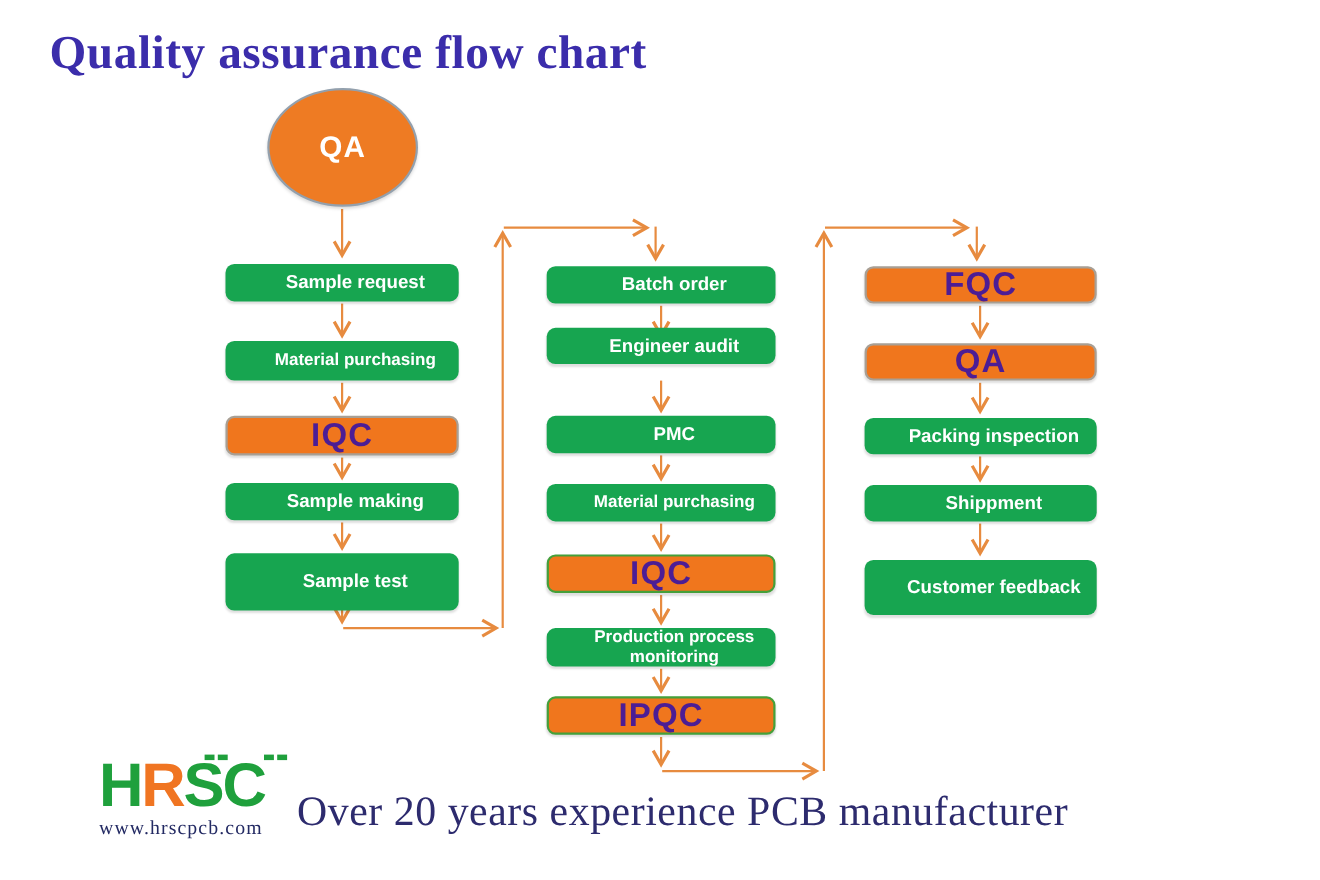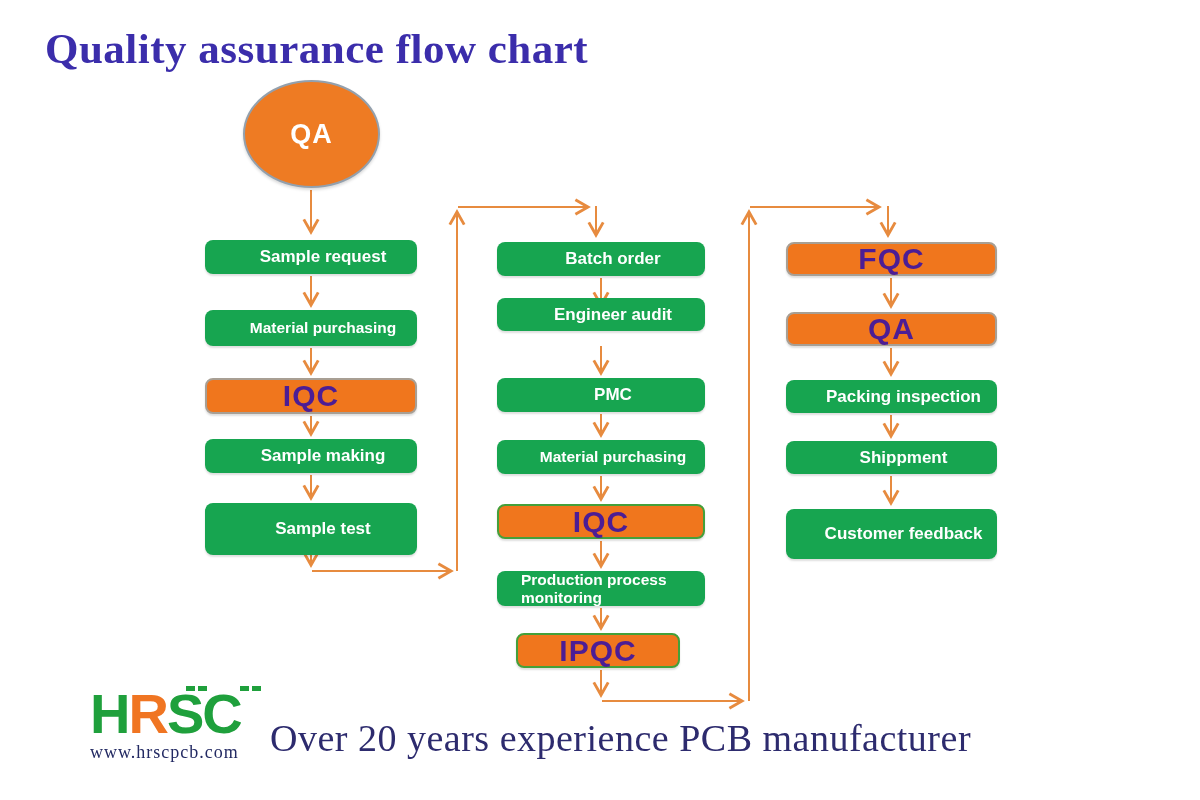--- a/index.html
+++ b/index.html
@@ -3,21 +3,21 @@
 <meta charset="utf-8">
 <style>
   html,body{margin:0;padding:0;background:#fff;}
   .stage{position:relative;width:1200px;height:800px;background:#ffffff;overflow:hidden;
          font-family:"Liberation Sans",sans-serif;}
   .page-title{position:absolute;left:45px;top:24px;margin:0;
               font-family:"Liberation Serif",serif;font-weight:700;
               font-size:43px;color:#3b2dab;letter-spacing:0.5px;}
   .arrow-layer{position:absolute;left:0;top:0;width:1200px;height:800px;z-index:1;}
   .node{position:absolute;z-index:2;display:flex;align-items:center;justify-content:center;
-        border-radius:8px;color:#ffffff;font-weight:700;text-align:left;box-sizing:border-box;}
+        border-radius:8px;color:#ffffff;font-weight:700;text-align:center;box-sizing:border-box;}
   .green{background:#17a550;font-size:17px;box-shadow:0 2px 2px rgba(0,0,0,0.13);padding-left:24px;}
   .small2{font-size:15.5px;line-height:1.1;}
   .orange-big{background:#f0761d;font-size:30px;color:#4c1d95;letter-spacing:1px;
               box-shadow:0 2px 2px rgba(0,0,0,0.13);}
   .gray-border{border:2px solid #a89f94;}
   .green-border{border:2px solid #44a03a;}
   .ellipse{background:#ee7b23;border:2px solid #93a0ad;border-radius:50%;
            font-size:27px;color:#fff;letter-spacing:1px;box-shadow:0 2px 3px rgba(0,0,0,0.15);}
   .logo{position:absolute;left:62px;top:688px;z-index:2;margin-left:28px;}
   .logo-word{position:relative;font-weight:800;font-size:56px;line-height:52px;
@@ -87,21 +87,21 @@
   <div class="node orange-big gray-border" style="left:205px;top:378px;width:212px;height:36px;">IQC</div>
   <div class="node green" style="left:205px;top:439px;width:212px;height:34px;">Sample making</div>
   <div class="node green" style="left:205px;top:503px;width:212px;height:52px;">Sample test</div>
 
   <div class="node green" style="left:497px;top:242px;width:208px;height:34px;">Batch order</div>
   <div class="node green" style="left:497px;top:298px;width:208px;height:33px;">Engineer audit</div>
   <div class="node green" style="left:497px;top:378px;width:208px;height:34px;">PMC</div>
   <div class="node green small2" style="left:497px;top:440px;width:208px;height:34px;">Material purchasing</div>
   <div class="node orange-big green-border" style="left:497px;top:504px;width:208px;height:35px;">IQC</div>
   <div class="node green small2" style="left:497px;top:571px;width:208px;height:35px;">Production process monitoring</div>
-  <div class="node orange-big green-border" style="left:516px;top:633px;width:164px;height:35px;">IPQC</div>
+  <div class="node orange-big green-border" style="left:497px;top:633px;width:208px;height:35px;">IPQC</div>
 
   <div class="node orange-big gray-border" style="left:786px;top:242px;width:211px;height:34px;">FQC</div>
   <div class="node orange-big gray-border" style="left:786px;top:312px;width:211px;height:34px;">QA</div>
   <div class="node green" style="left:786px;top:380px;width:211px;height:33px;">Packing inspection</div>
   <div class="node green" style="left:786px;top:441px;width:211px;height:33px;">Shippment</div>
   <div class="node green" style="left:786px;top:509px;width:211px;height:50px;">Customer feedback</div>
 
   <div class="logo">
     <div class="logo-word">
       <span class="logo-h">H</span><span class="logo-r">R</span><span class="logo-sc">SC</span>

